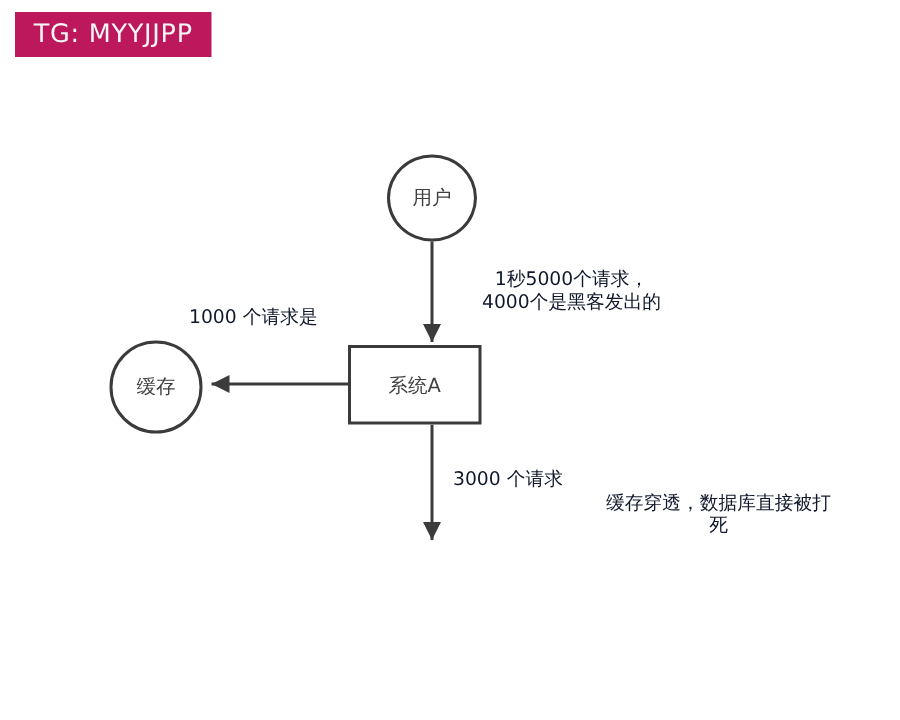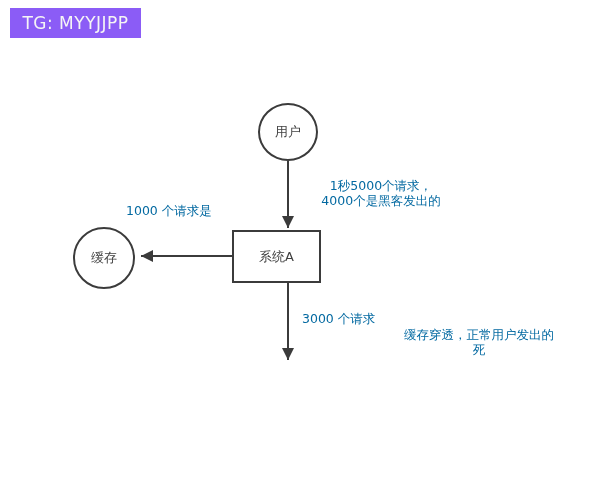--- a/index.html
+++ b/index.html
@@ -9,21 +9,21 @@
   }
   .canvas {
     position: relative;
     width: 600px;
     height: 480px;
     background: #ffffff;
     overflow: hidden;
   }
   .badge {
     position: absolute;
-    background: #8b5cf6;
+    background: #be185d;
     color: #f5f5f5;
     display: flex;
     align-items: center;
     justify-content: center;
     letter-spacing: 0.5px;
   }
   .badge-tg {
     left: 10px; top: 8px;
     width: 131px; height: 30px;
     font-size: 17px;
@@ -44,21 +44,21 @@
     font-size: 13px;
     box-sizing: border-box;
   }
   .circle { border-radius: 50%; }
   .node-user   { left: 258px; top: 103px; width: 60px; height: 58px; }
   .node-cache  { left: 73px;  top: 227px; width: 62px; height: 62px; }
   .node-system { left: 232px; top: 230px; width: 89px; height: 53px; }
   .node-db     { left: 150px; top: 362px; width: 277px; height: 38px; }
   .edge-label {
     position: absolute;
-    color: #0369a1;
+    color: #0f172a;
     font-size: 12.5px;
     line-height: 15px;
     white-space: nowrap;
   }
   .lbl-requests    { left: 300px; top: 178px; width: 162px; text-align: center; }
   .lbl-normal      { left: 126px; top: 203px; text-align: left; }
   .lbl-4000        { left: 302px; top: 311px; }
   .lbl-penetration { left: 375px; top: 327px; width: 208px; text-align: center; white-space: normal; }
   .connectors {
     position: absolute;
@@ -101,17 +101,17 @@
     <div>1秒5000个请求，</div>
     <div>4000个是黑客发出的</div>
   </div>
   <div class="edge-label lbl-normal">
     <div>1000 个请求是</div>
   </div>
   <div class="edge-label lbl-4000">
     <span>3000 个请求</span>
   </div>
   <div class="edge-label lbl-penetration">
-    <div>缓存穿透，正常用户发出的</div>
+    <div>缓存穿透，数据库直接被打</div>
     <div>死</div>
   </div>
 
 </div>
 
 </body></html>

